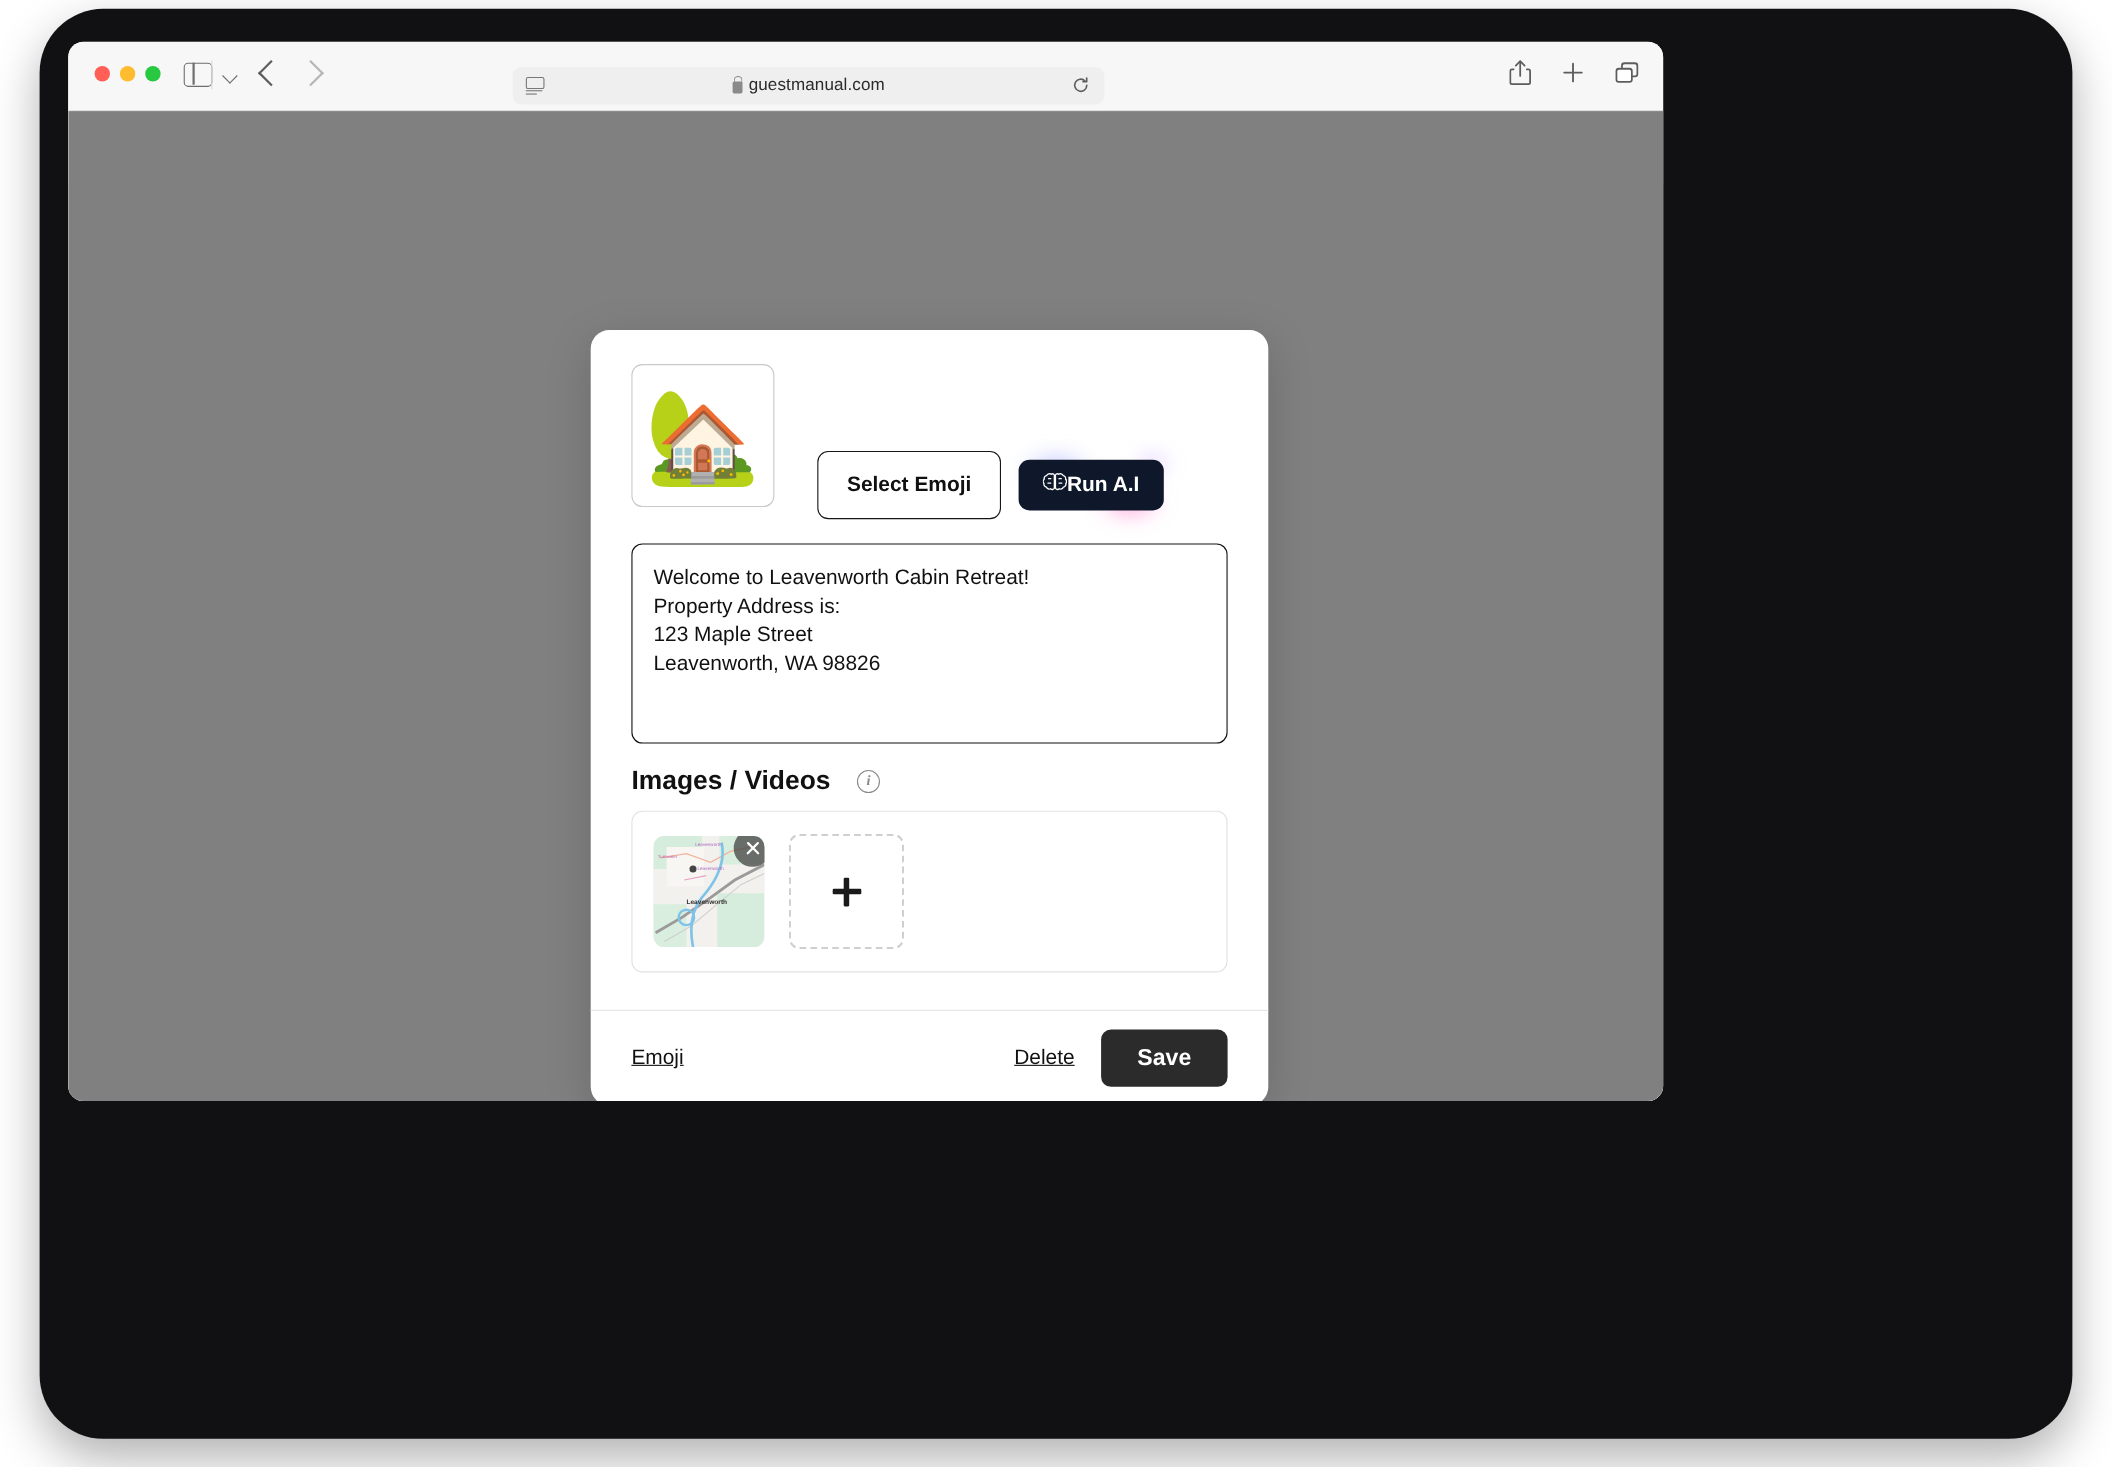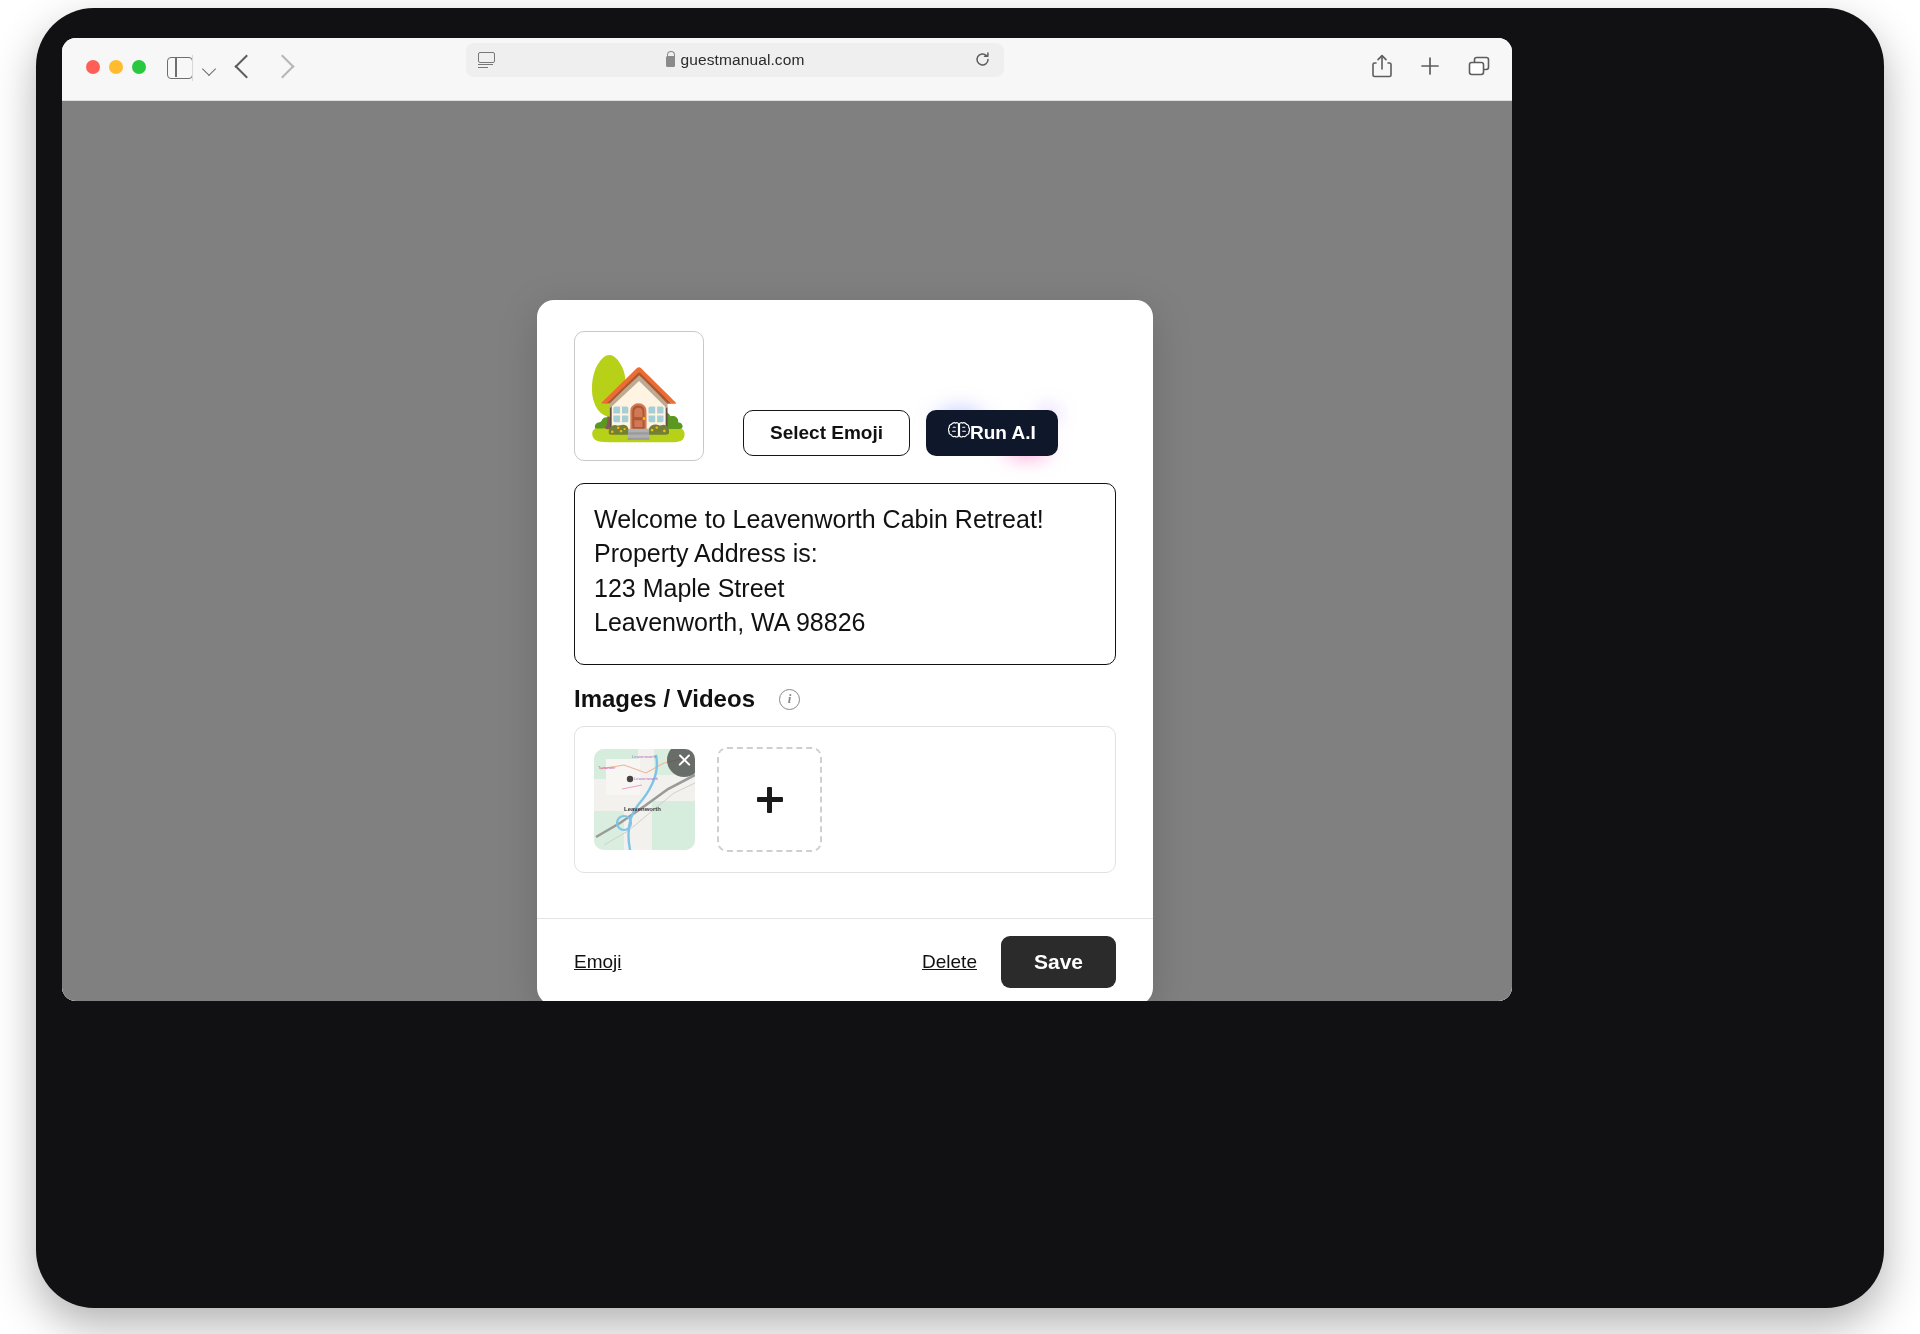--- a/index.html
+++ b/index.html
@@ -71,21 +71,21 @@
   }
   .nav-arrow {
     position: absolute; top: 20px;
     width: 15px; height: 15px;
     border-left: 2.2px solid #5d5d5d; border-bottom: 2.2px solid #5d5d5d;
   }
   .nav-back { left: 176px; transform: rotate(45deg); }
   .nav-fwd  { left: 212px; transform: rotate(-135deg); border-color: #b6b6b6; }
 
   .urlbar {
-    position: absolute; left: 404px; top: 5px;
+    position: absolute; left: 404px; top: 23px;
     width: 538px; height: 34px;
     background: #efefef; border-radius: 8px;
   }
   .reader-icon {
     position: absolute; left: 12px; top: 9px;
     width: 17px; height: 11px;
   }
   .reader-icon .rb {
     position: absolute; left: 0; top: 0;
     width: 15px; height: 9px;
@@ -197,21 +197,21 @@
     width: 128px; height: 128px;
     border: 1px solid #c9c9c9; border-radius: 10px;
     display: flex; align-items: center; justify-content: center;
     font-size: 84px; line-height: 1;
   }
   .emoji-actions {
     display: flex; align-items: center; gap: 16px;
     margin-left: 39px; margin-top: 79px;
   }
   .btn-select-emoji {
-    height: 46px; padding: 0 26px;
+    height: 62px; padding: 0 26px;
     border: 1.5px solid #161616; border-radius: 10px;
     background: #ffffff; color: #111111;
     font-size: 19px; font-weight: bold;
     font-family: "Liberation Sans", sans-serif;
     display: flex; align-items: center; cursor: pointer;
   }
   .ai-wrap { position: relative; display: flex; align-items: center; }
   .ai-glow {
     position: absolute; left: -14px; top: -14px;
     width: calc(100% + 28px); height: calc(100% + 28px);
@@ -233,21 +233,21 @@
     cursor: pointer;
   }
   .brain-icon { display: block; }
 
   .note-area {
     margin-top: 22px;
     width: 100%; height: 182px;
     box-sizing: border-box;
     border: 1.5px solid #111111; border-radius: 10px;
     padding: 18px 19px;
-    font-size: 25px; line-height: 1.37; color: #111111;
+    font-size: 19px; line-height: 1.37; color: #111111;
     font-family: "Liberation Sans", sans-serif;
     resize: none; outline: none;
     white-space: pre-wrap;
     overflow: hidden;
   }
 
   .media-label-row {
     margin-top: 20px; display: flex; align-items: center; gap: 24px;
   }
   .media-label { font-size: 24px; font-weight: bold; color: #111111; }

